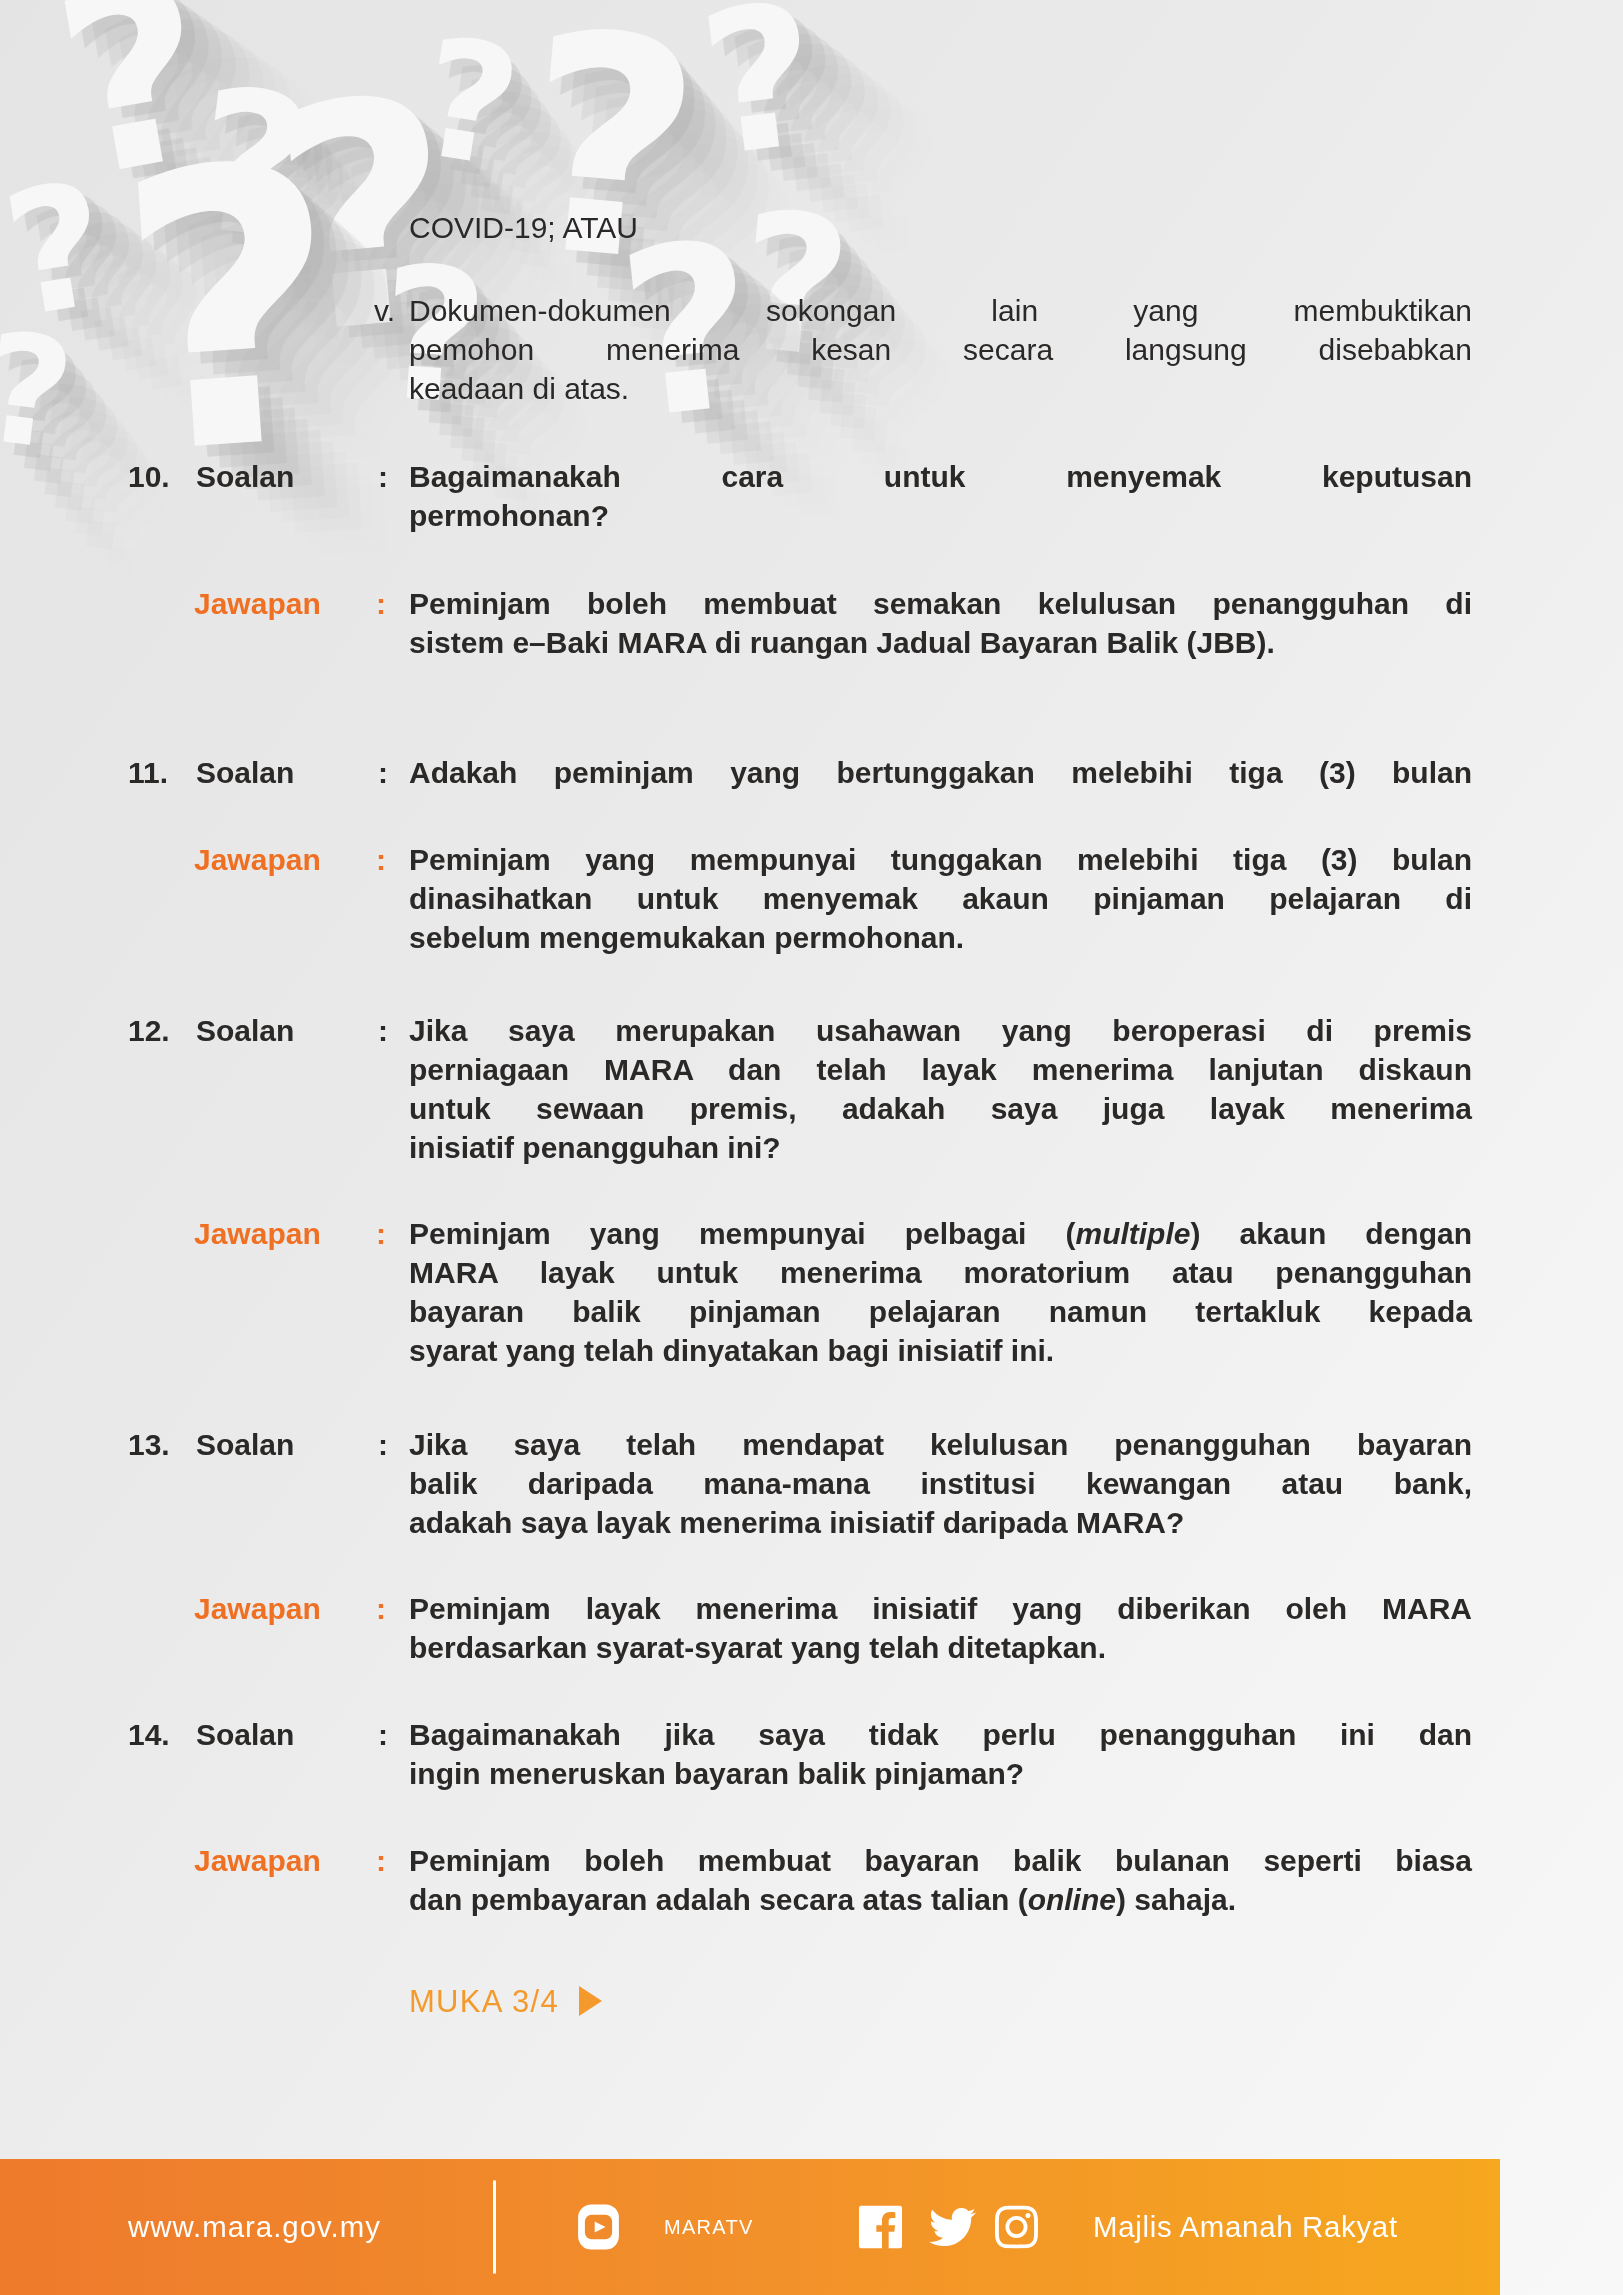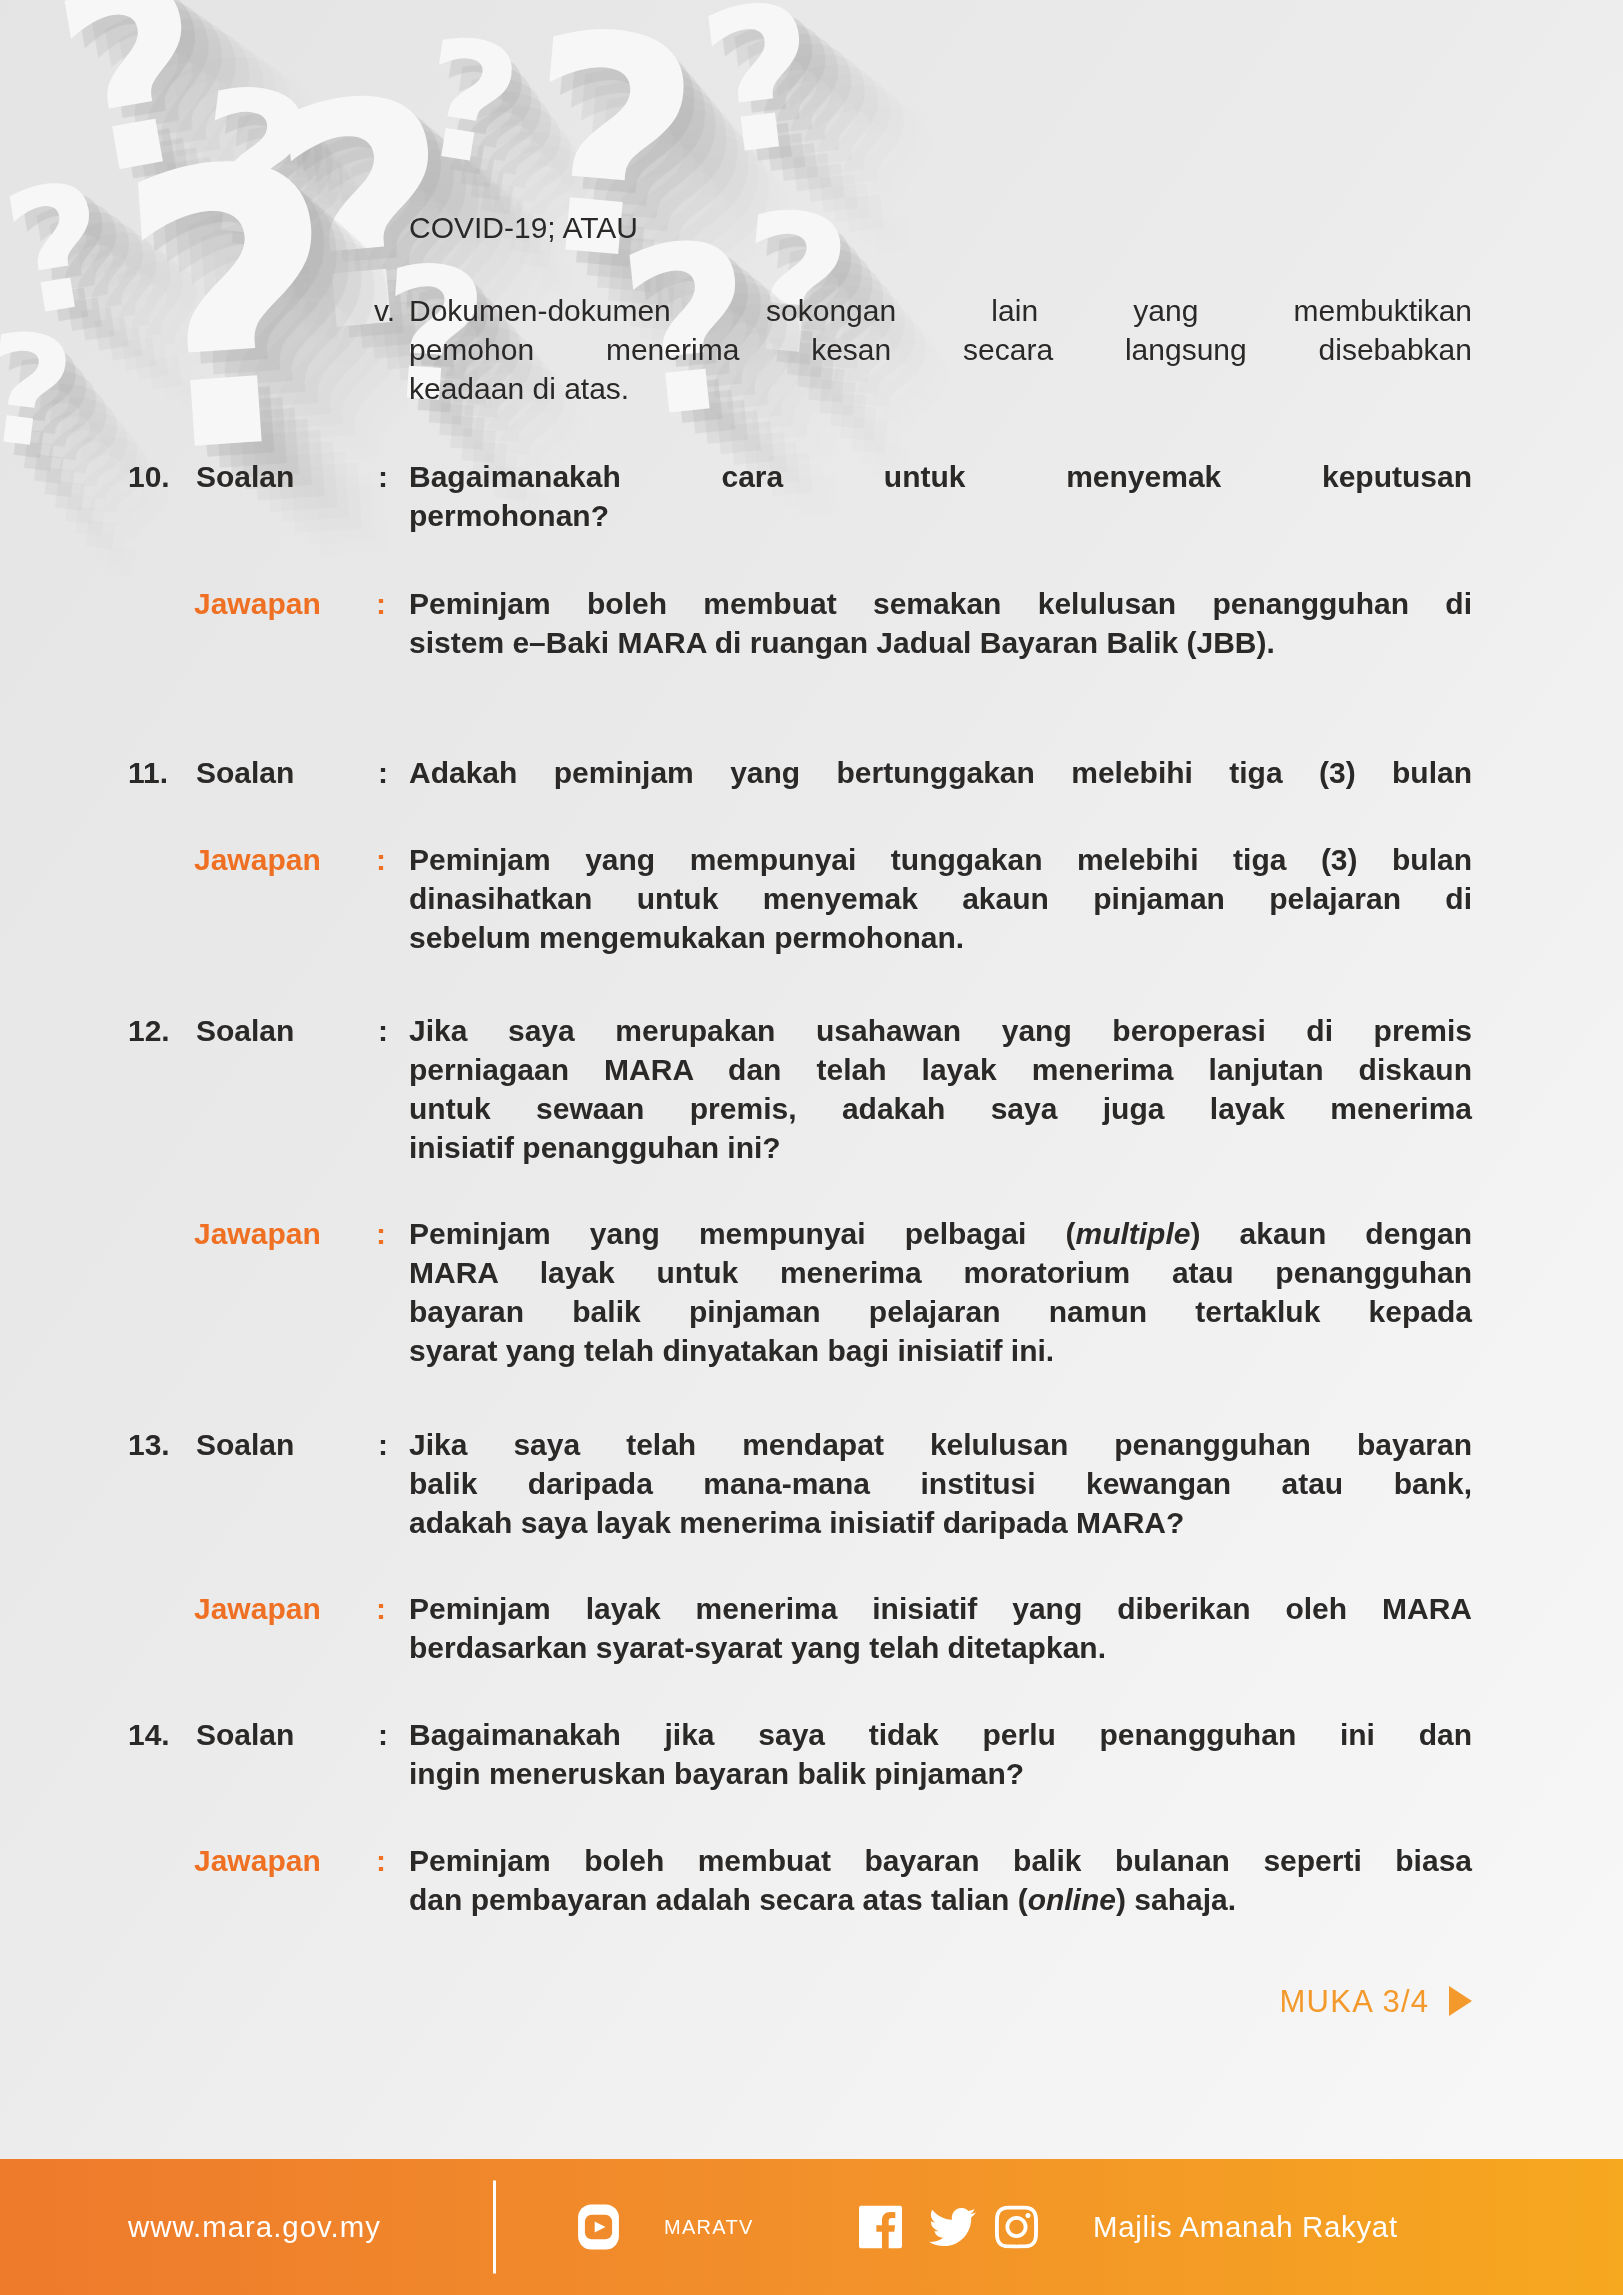--- a/index.html
+++ b/index.html
@@ -43,31 +43,31 @@
   .num{position:absolute;left:-281px;top:0;font-size:30px;line-height:39px;font-weight:bold;}
   .qlabel{position:absolute;left:-213px;top:0;font-size:30px;line-height:39px;font-weight:bold;}
   .alabel{position:absolute;left:-215px;top:0;font-size:30px;line-height:39px;font-weight:bold;color:#ef7023;}
   .colon-q{position:absolute;left:-31px;top:0;font-size:30px;line-height:39px;font-weight:bold;}
   .colon-a{position:absolute;left:-33px;top:0;font-size:30px;line-height:39px;font-weight:bold;color:#ef7023;}
   .vmarker{position:absolute;left:-35px;top:0;font-size:30px;line-height:39px;}
   .m-v{margin-top:44px;}
   
   .muka{
     margin-left:409px;width:1063px;margin-top:62px;
-    text-align:right;color:#f49a2c;font-size:31px;line-height:42px;
+    color:#f49a2c;font-size:31px;line-height:42px;
     letter-spacing:1.3px;font-weight:normal;
   }
   .muka-arrow{
     display:inline-block;width:0;height:0;margin-left:19.6px;
     border-left:23.6px solid;border-top:15px solid transparent;border-bottom:15px solid transparent;
     vertical-align:-3.9px;color:#f49a2c;
   }
   
   .footer{
-    position:absolute;left:0;bottom:0;width:1623px;height:136px;z-index:2;
+    position:absolute;left:0;bottom:0;width:1500px;height:136px;z-index:2;
     background:linear-gradient(90deg,#ee7a2c 0%,#f2902a 50%,#f6a81f 100%);
     color:#ffffff;
   }
   .f-abs{position:absolute;top:50%;transform:translateY(-50%);}
   .f-site{left:128px;font-size:29.4px;letter-spacing:1px;}
   .f-divider{left:493px;width:2.6px;height:93px;background:#ffffff;}
   .f-yt{left:573px;}
   .f-channel{left:664px;font-size:20px;letter-spacing:1.3px;}
   .f-fb{left:859px;}
   .f-tw{left:925px;}

